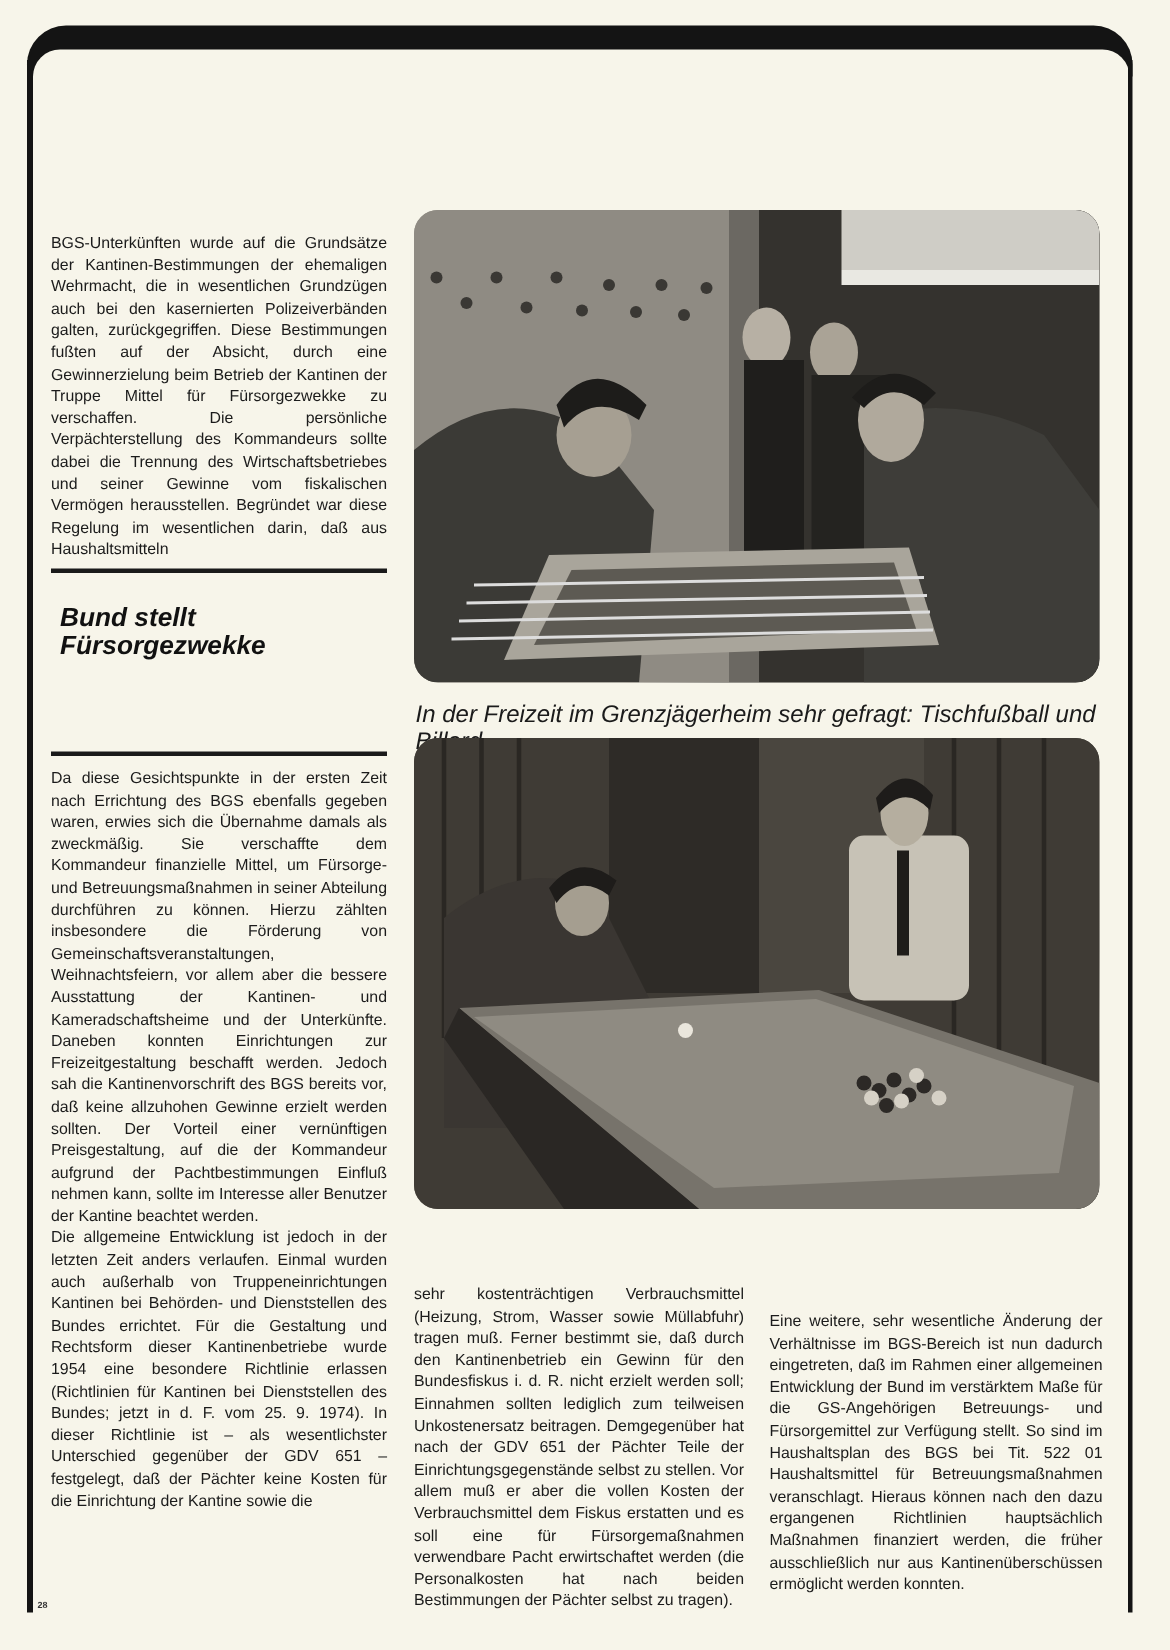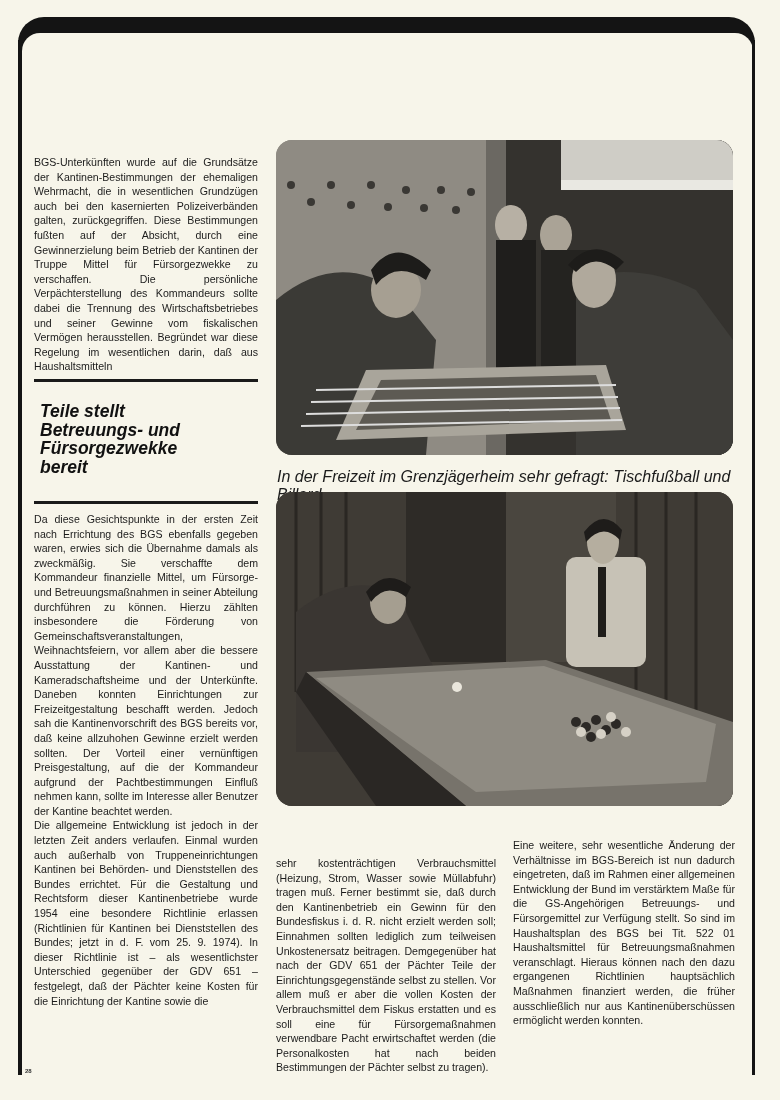--- a/index.html
+++ b/index.html
@@ -26,21 +26,21 @@
     background: #141414;
   }
   .col {
     position: absolute; font-size: 10.6px; line-height: 14.6px;
     text-align: justify; hyphens: manual;
   }
   .col p { margin: 0; text-indent: 0; }
   .col1a { left: 34px; top: 141px; width: 224px; margin-top: 14px; }
   .col1b { left: 34px; top: 512px; width: 224px; }
   .col2 { left: 276px; top: 856px; width: 220px; }
-  .col3 { left: 513px; top: 838px; width: 222px; }
+  .col3 { left: 513px; top: 874px; width: 222px; }
   .rule {
     position: absolute; left: 34px; width: 224px; height: 3px; background: #1a1a1a;
   }
   .rule.r1 { top: 379px; }
   .rule.r2 { top: 501px; }
   .heading {
     position: absolute; left: 40px; top: 402px; width: 220px;
     font-size: 17.5px; line-height: 18.5px; font-weight: bold; font-style: italic;
     color: #111;
   }
@@ -68,24 +68,22 @@
 <div class="frame-top-inner"></div>
 <div class="frame-left"></div>
 <div class="frame-right"></div>
 
 <div class="col col1a">
   <p>BGS-Unterkünften wurde auf die Grundsätze der Kantinen-Bestimmungen der ehemaligen Wehrmacht, die in wesentlichen Grundzügen auch bei den kasernierten Polizeiverbänden galten, zurückgegriffen. Diese Bestimmungen fußten auf der Absicht, durch eine Gewinnerzielung beim Betrieb der Kantinen der Truppe Mittel für Fürsorgezwekke zu verschaffen. Die persönliche Verpächterstellung des Kommandeurs sollte dabei die Trennung des Wirtschaftsbetriebes und seiner Gewinne vom fiskalischen Vermögen herausstellen. Begründet war diese Regelung im wesentlichen darin, daß aus Haushaltsmitteln</p>
 </div>
 
 <div class="rule r1"></div>
 <div class="heading">
-  <span>Teile stellt</span>
-  <span>Betreuungs- und</span>
+  <span>Bund stellt</span>
   <span>Fürsorgezwekke</span>
-  <span>bereit</span>
 </div>
 <div class="rule r2"></div>
 
 <div class="col col1b">
   <p>Da diese Gesichtspunkte in der ersten Zeit nach Errichtung des BGS ebenfalls gegeben waren, erwies sich die Übernahme damals als zweckmäßig. Sie verschaffte dem Kommandeur finanzielle Mittel, um Fürsorge- und Betreuungsmaßnahmen in seiner Abteilung durchführen zu können. Hierzu zählten insbesondere die Förderung von Gemeinschaftsveranstaltungen, Weihnachtsfeiern, vor allem aber die bessere Ausstattung der Kantinen- und Kameradschaftsheime und der Unterkünfte. Daneben konnten Einrichtungen zur Freizeitgestaltung beschafft werden. Jedoch sah die Kantinenvorschrift des BGS bereits vor, daß keine allzuhohen Gewinne erzielt werden sollten. Der Vorteil einer vernünftigen Preisgestaltung, auf die der Kommandeur aufgrund der Pachtbestimmungen Einfluß nehmen kann, sollte im Interesse aller Benutzer der Kantine beachtet werden.</p>
   <p>Die allgemeine Entwicklung ist jedoch in der letzten Zeit anders verlaufen. Einmal wurden auch außerhalb von Truppeneinrichtungen Kantinen bei Behörden- und Dienststellen des Bundes errichtet. Für die Gestaltung und Rechtsform dieser Kantinenbetriebe wurde 1954 eine besondere Richtlinie erlassen (Richtlinien für Kantinen bei Dienststellen des Bundes; jetzt in d. F. vom 25. 9. 1974). In dieser Richtlinie ist – als wesentlichster Unterschied gegenüber der GDV 651 – festgelegt, daß der Pächter keine Kosten für die Einrichtung der Kantine sowie die</p>
 </div>
 
 <div class="photo photo1">
   <svg viewBox="0 0 457 315" preserveAspectRatio="none">

